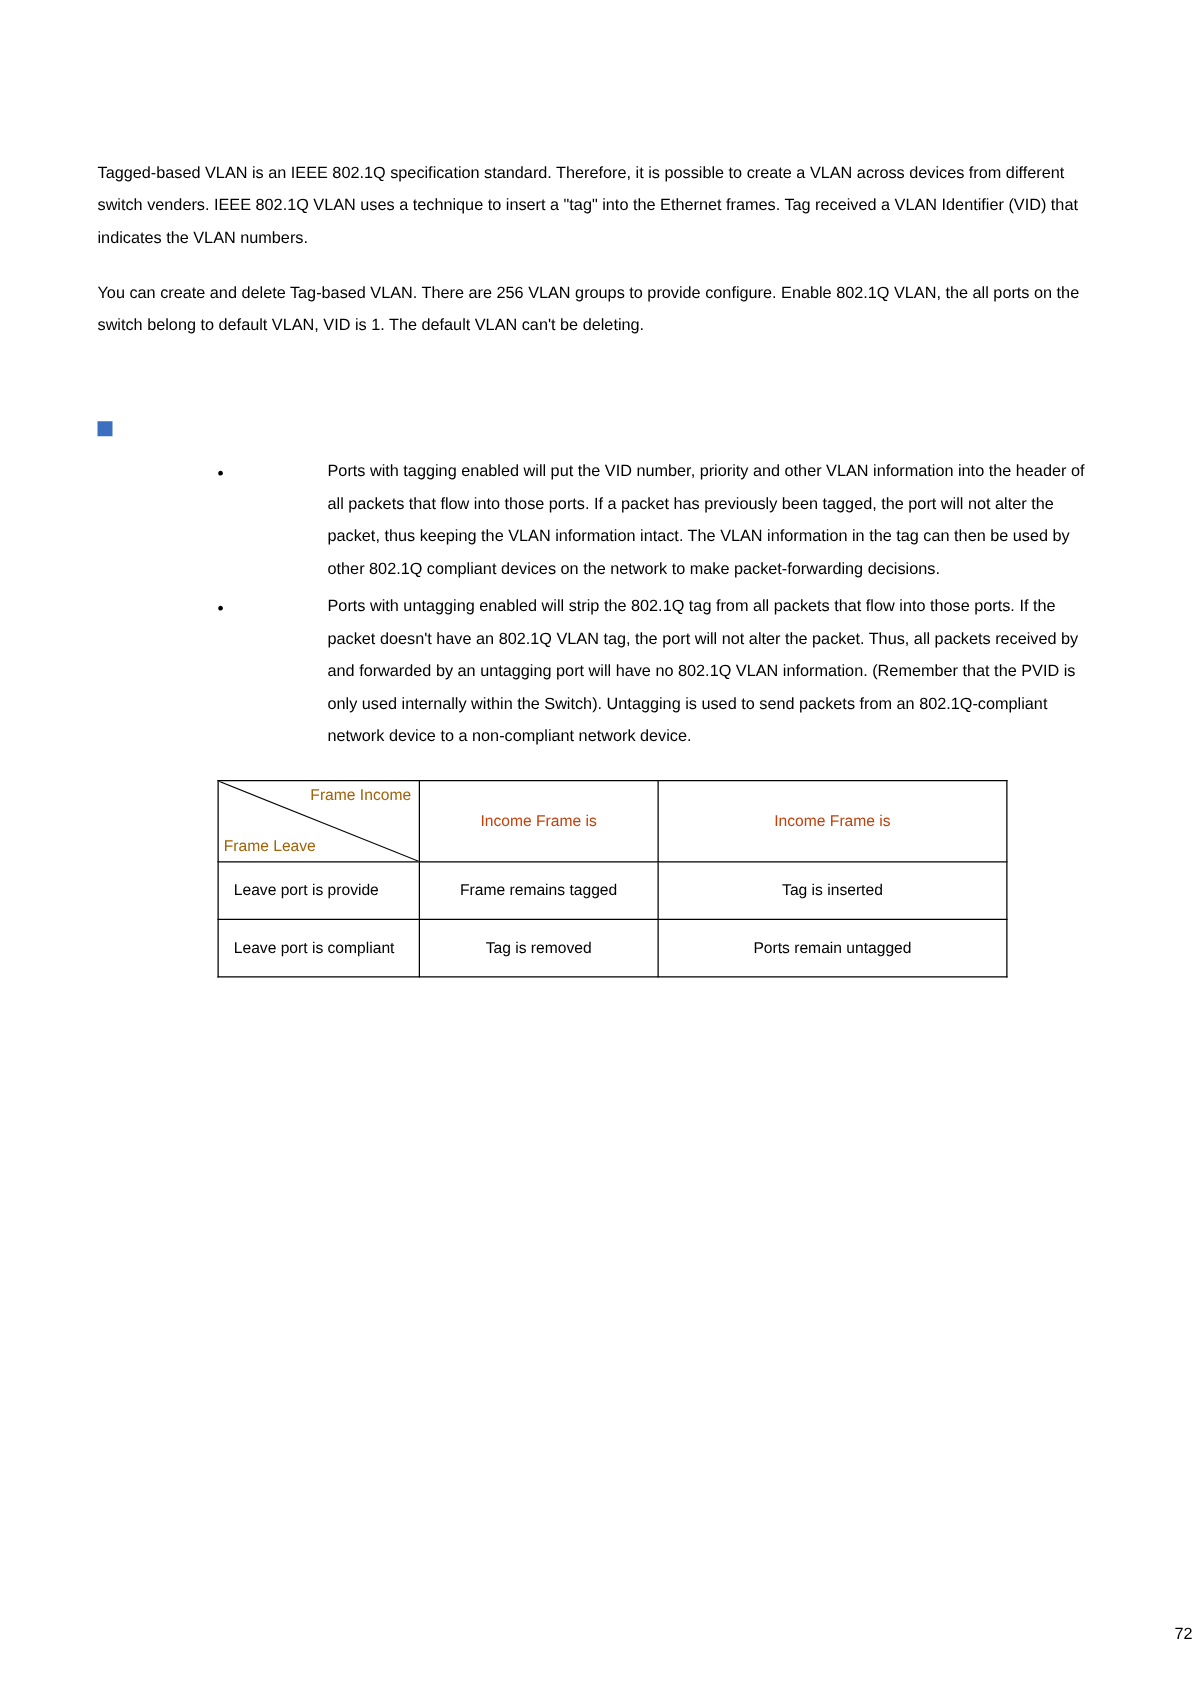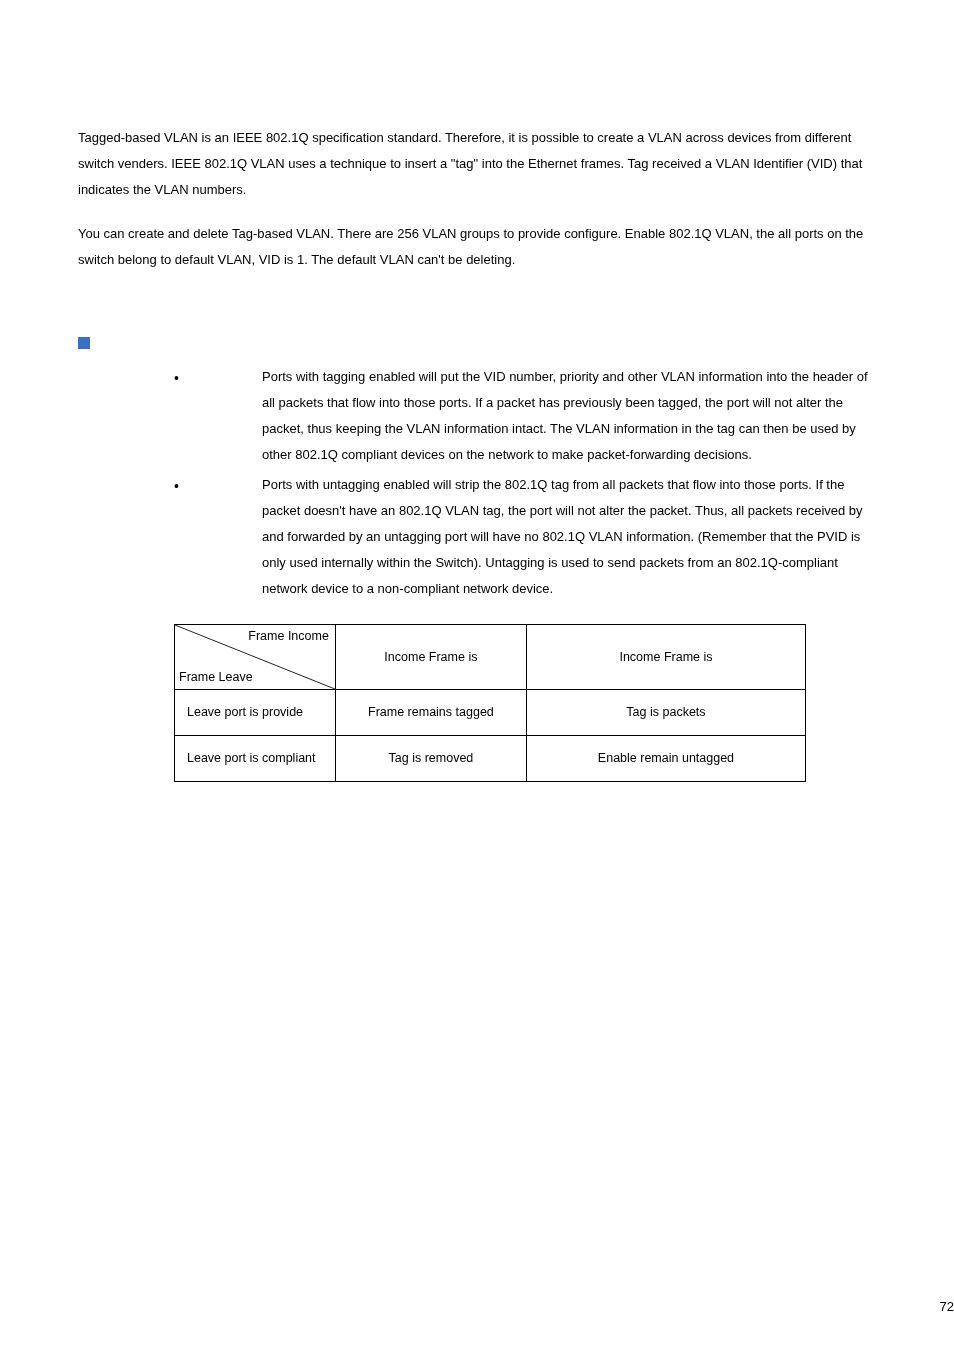--- a/index.html
+++ b/index.html
@@ -63,21 +63,21 @@
     padding: 10px 8px;
     vertical-align: middle;
     text-align: center;
     font-weight: normal;
   }
   th.diag {
     position: relative;
     width: 148px;
     height: 44px;
     padding: 0;
-    color: #000000;
+    color: #a16207;
     margin-left: 18px;
   }
   th.diag svg {
     position: absolute;
     top: 0; left: 0;
     width: 100%;
     height: 100%;
   }
   th.diag .top {
     position: absolute;
@@ -89,21 +89,21 @@
   }
   th.diag .bot {
     position: absolute;
     bottom: 4px;
     left: 4px;
     text-align: left;
     font-size: 12.5px;
     line-height: 1.2;
   }
   table.t th.h {
-    color: #000000;
+    color: #c2410c;
     text-align: center;
   }
   table.t td.left {
     text-align: left;
     padding-left: 12px;
   }
   .w2 { width: 180px; }
   .w3 { width: 272px; }
   .pagenum {
     position: absolute;
@@ -139,25 +139,25 @@
         </svg>
         <span class="top">Frame Income</span>
         <span class="bot">Frame Leave</span>
       </th>
       <th class="h w2">Income Frame is</th>
       <th class="h w3">Income Frame is</th>
     </tr>
     <tr>
       <td class="left">Leave port is provide</td>
       <td>Frame remains tagged</td>
-      <td>Tag is packets</td>
+      <td>Tag is inserted</td>
     </tr>
     <tr>
       <td class="left">Leave port is compliant</td>
       <td>Tag is removed</td>
-      <td>Enable remain untagged</td>
+      <td>Ports remain untagged</td>
     </tr>
   </tbody>
     </table>
 
 </div>
 
 <div class="pagenum">72</div>
 
 </body></html>

